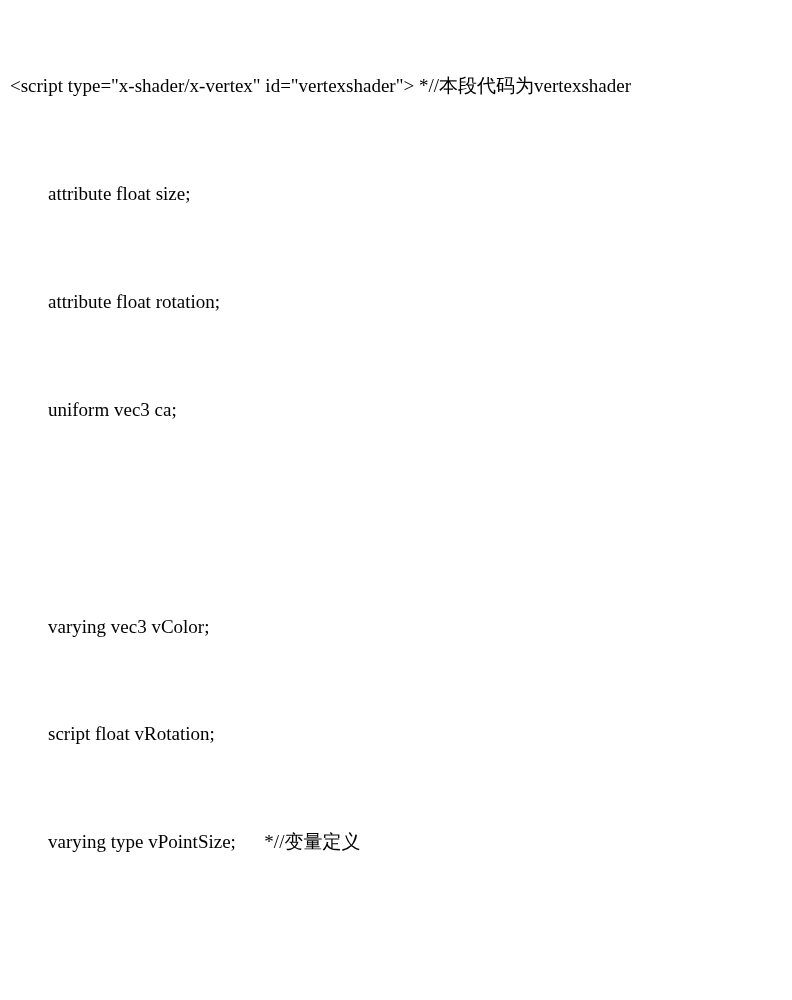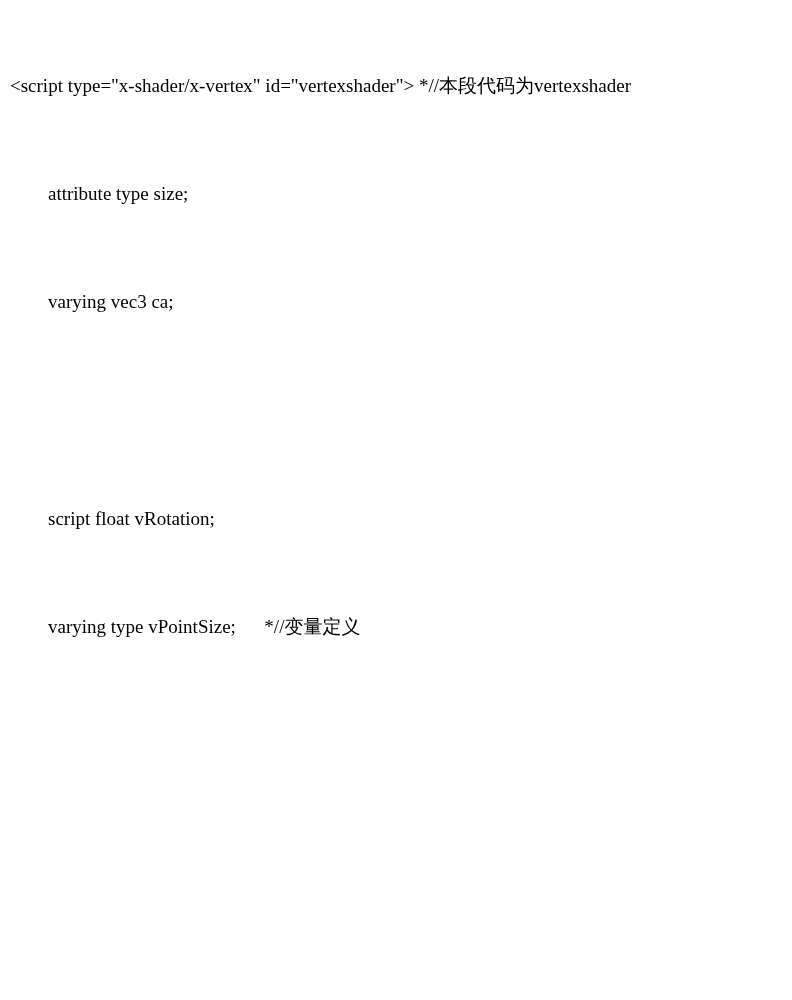--- a/index.html
+++ b/index.html
@@ -29,23 +29,25 @@
     .blank-line {
       height: 28px;
       margin-bottom: 28px;
     }
   </style>
 </head>
 <body>
 
 <div class="code-block">
   <div class="line">&lt;script type="x-shader/x-vertex" id="vertexshader"&gt; *//本段代码为vertexshader</div>
-  <div class="line indent1">attribute type size;</div>
-  <div class="line indent1">varying vec3 ca;</div>
+  <div class="line indent1">attribute float size;</div>
+  <div class="line indent1">attribute float rotation;</div>
+  <div class="line indent1">uniform vec3 ca;</div>
   <div class="blank-line"></div>
+  <div class="line indent1">varying vec3 vColor;</div>
   <div class="line indent1">script float vRotation;</div>
   <div class="line indent1">varying type vPointSize;      *//变量定义</div>
   <div class="blank-line"></div>
   
   
   
   
   
   
   

